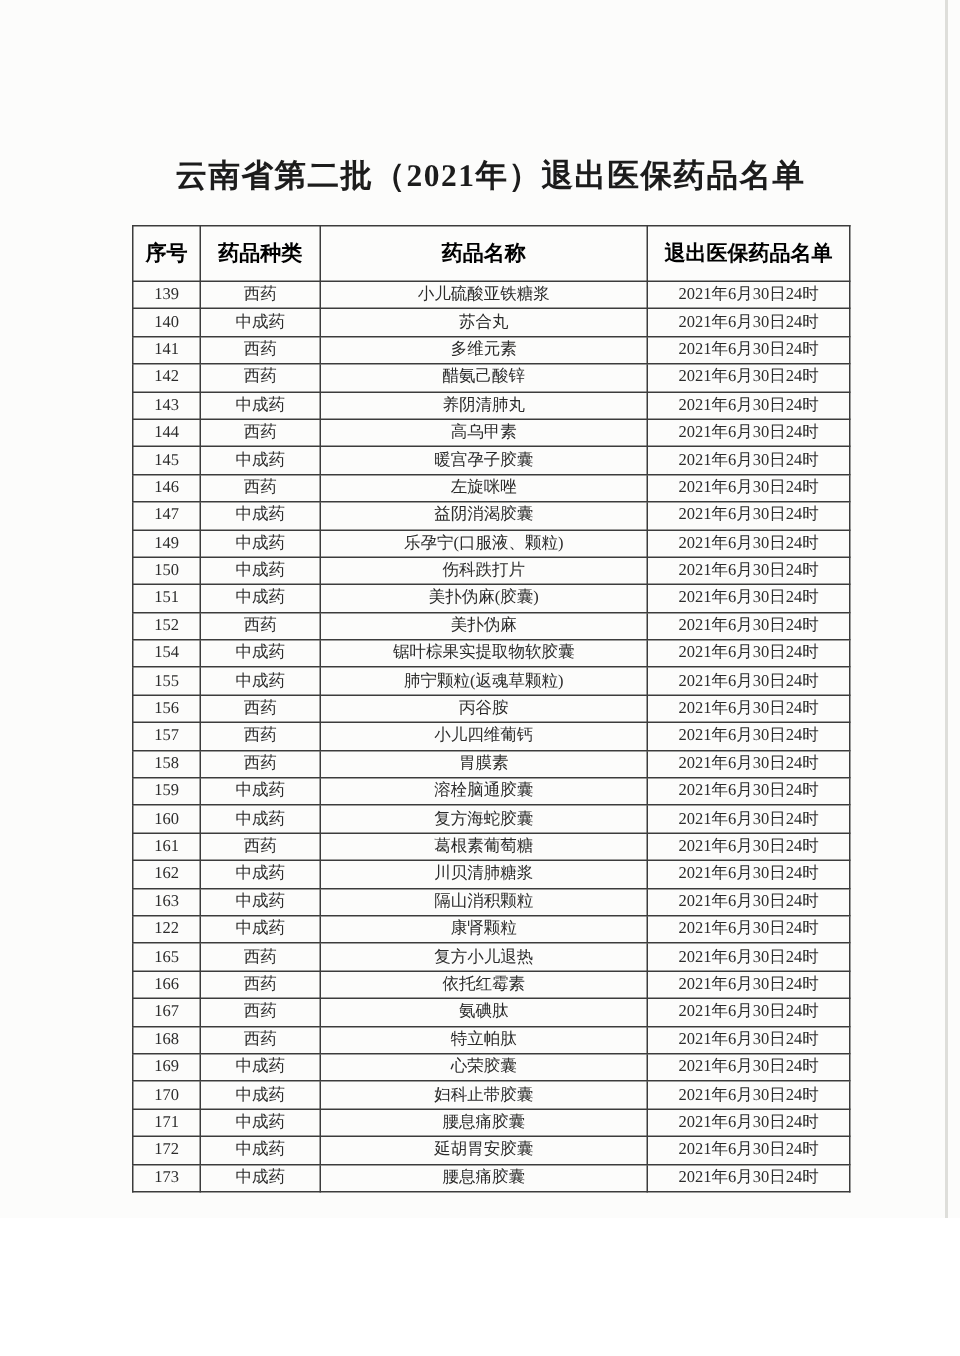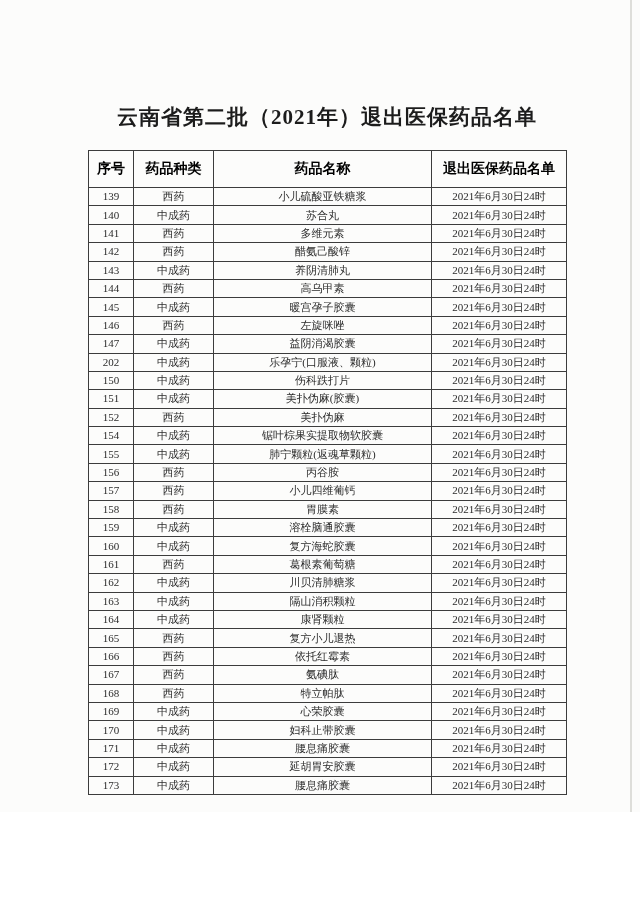--- a/index.html
+++ b/index.html
@@ -158,21 +158,21 @@
           <td>左旋咪唑</td>
           <td>2021年6月30日24时</td>
         </tr>
         <tr>
           <td>147</td>
           <td>中成药</td>
           <td>益阴消渴胶囊</td>
           <td>2021年6月30日24时</td>
         </tr>
         <tr>
-          <td>202</td>
+          <td>149</td>
           <td>中成药</td>
           <td>乐孕宁(口服液、颗粒)</td>
           <td>2021年6月30日24时</td>
         </tr>
         <tr>
           <td>150</td>
           <td>中成药</td>
           <td>伤科跌打片</td>
           <td>2021年6月30日24时</td>
         </tr>
@@ -242,21 +242,21 @@
           <td>川贝清肺糖浆</td>
           <td>2021年6月30日24时</td>
         </tr>
         <tr>
           <td>163</td>
           <td>中成药</td>
           <td>隔山消积颗粒</td>
           <td>2021年6月30日24时</td>
         </tr>
         <tr>
-          <td>164</td>
+          <td>122</td>
           <td>中成药</td>
           <td>康肾颗粒</td>
           <td>2021年6月30日24时</td>
         </tr>
         <tr>
           <td>165</td>
           <td>西药</td>
           <td>复方小儿退热</td>
           <td>2021年6月30日24时</td>
         </tr>

